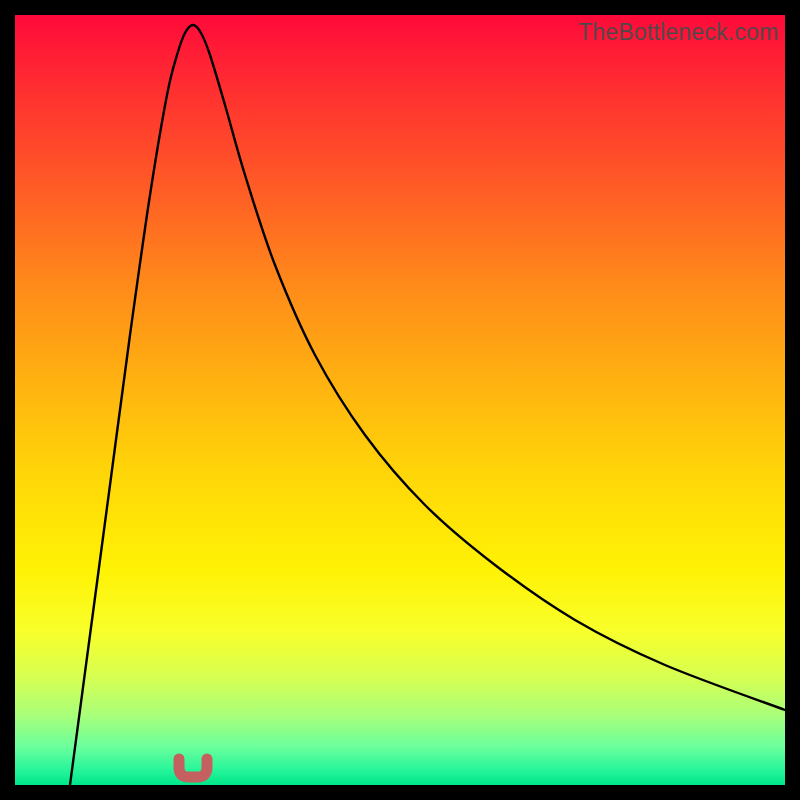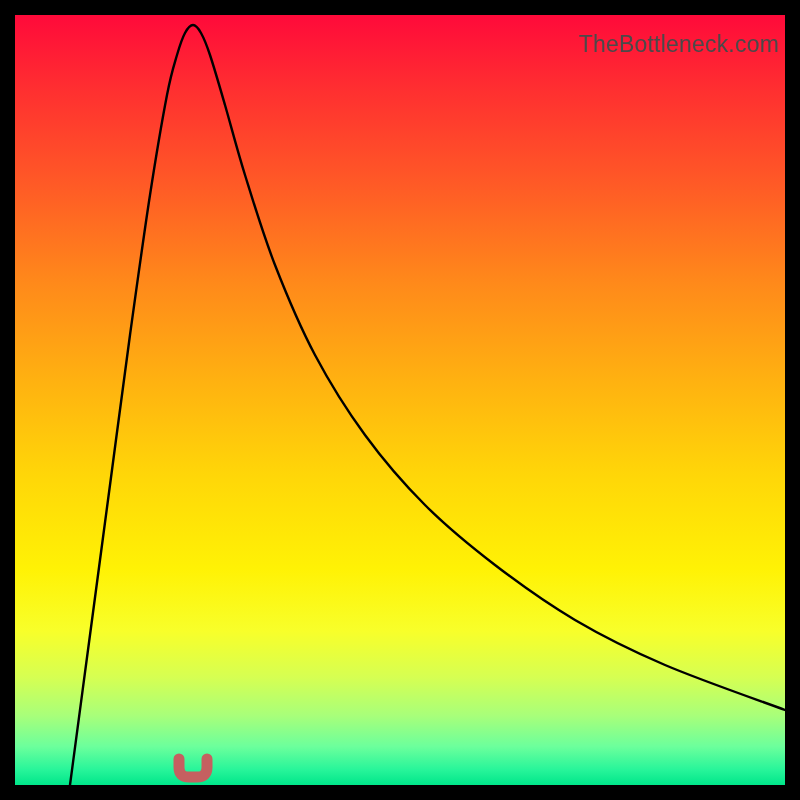--- a/index.html
+++ b/index.html
@@ -36,21 +36,21 @@
       #f8ff2a 80%,
       #d6ff52 86%,
       #a8ff7a 91%,
       #6cff9c 95%,
       #28f59a 98%,
       #00e68a 100%
     );
   }
   .watermark {
     position: absolute;
-    top: 16px;
+    top: 4px;
     right: 6px;
     color: #4a4a4a;
     font-size: 23px;
     font-weight: 500;
     letter-spacing: 0.2px;
     z-index: 5;
     user-select: none;
   }
   svg.curves {
     position: absolute;

